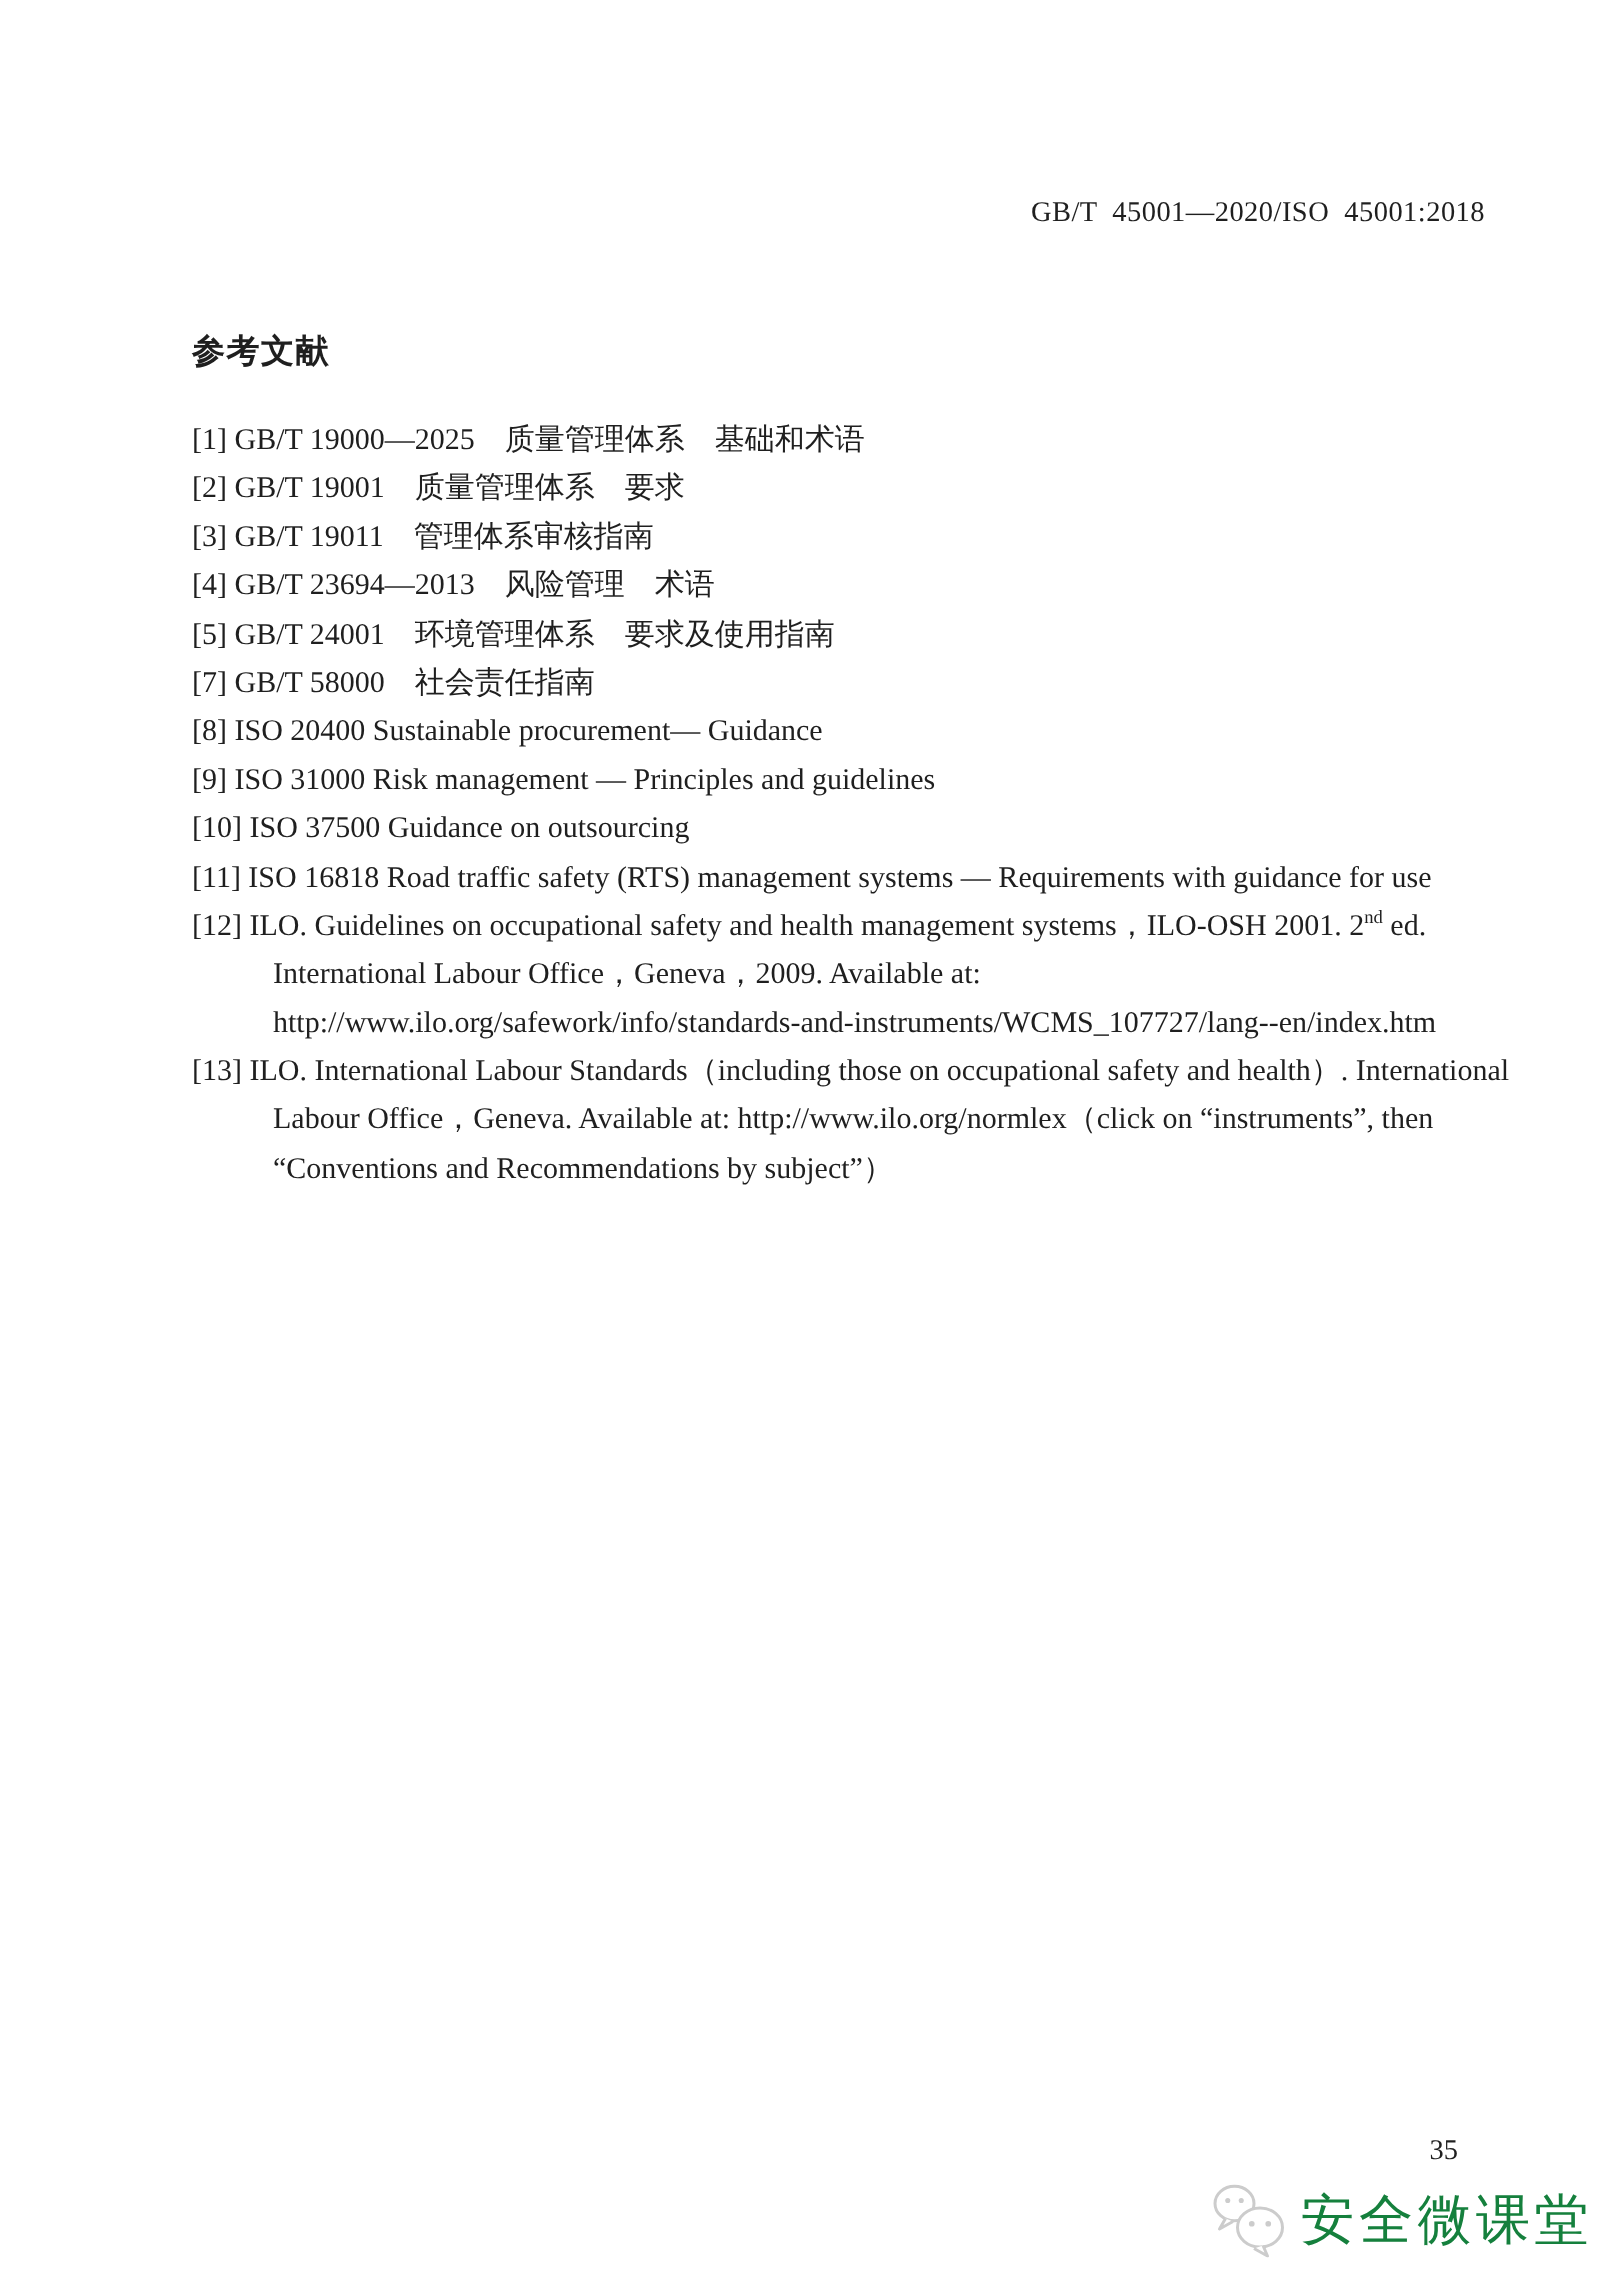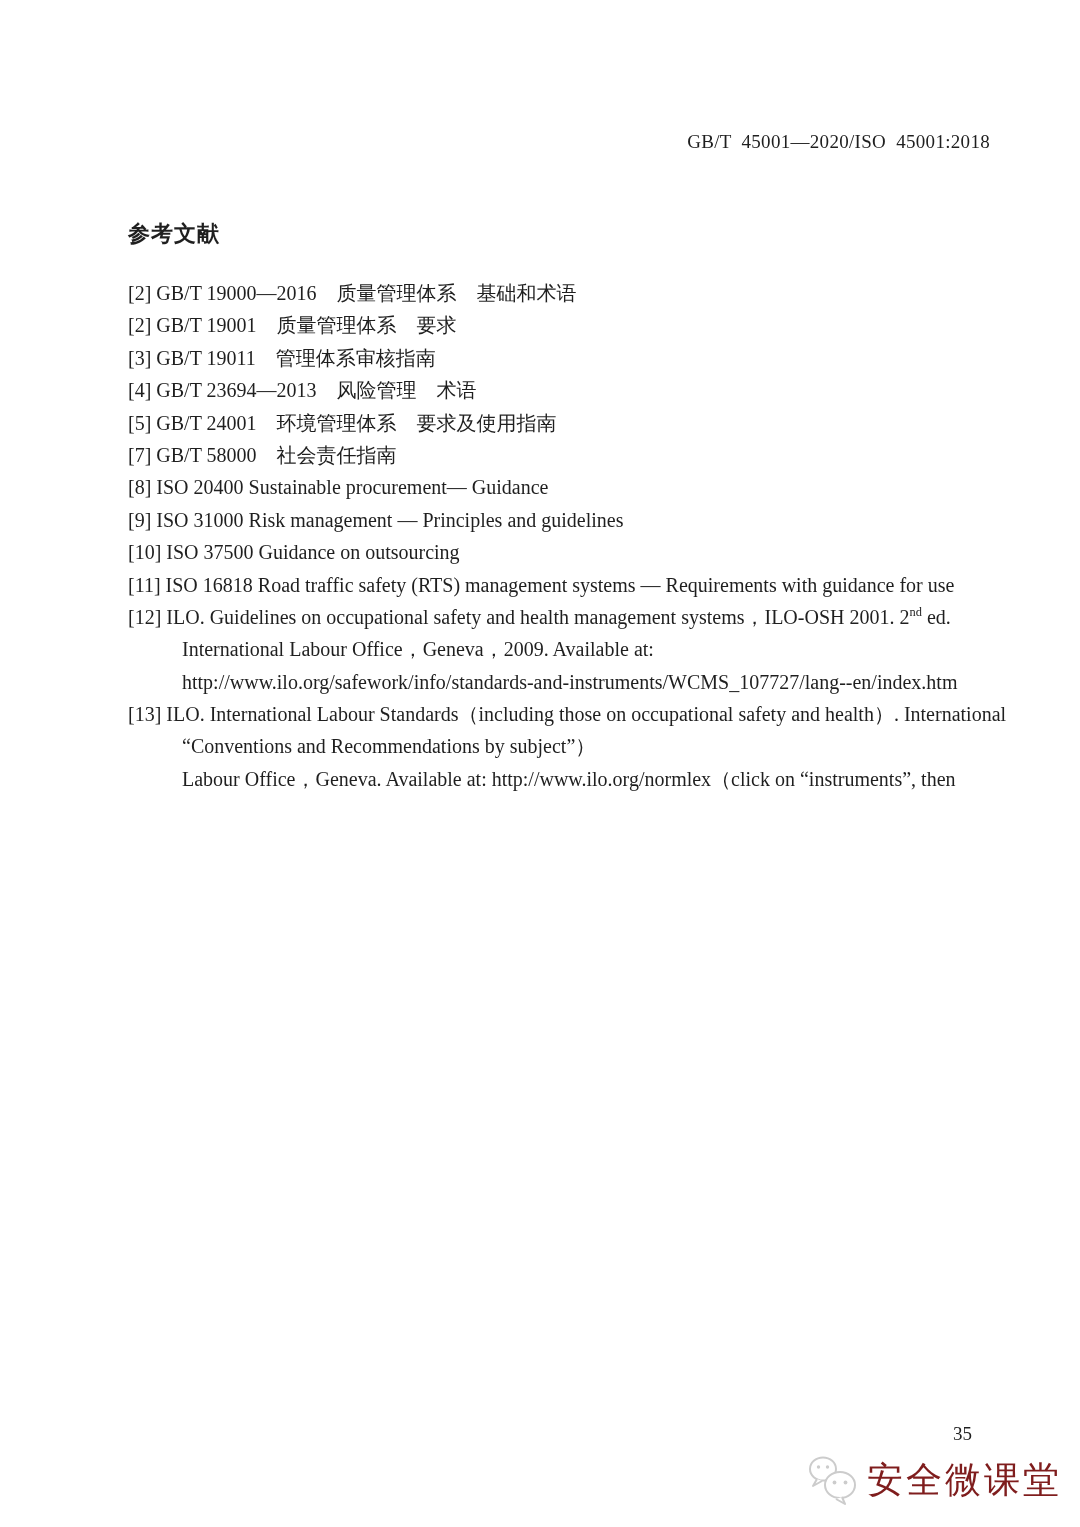--- a/index.html
+++ b/index.html
@@ -68,36 +68,36 @@
     right: 30px;
     display: flex;
     align-items: center;
     gap: 8px;
     color: #cccccc;
   }
   .watermark-text {
     font-size: 36px;
     letter-spacing: 3px;
     font-family: "Liberation Serif", serif;
-    color: #7f1d1d;
+    color: #15803d;
     text-shadow: 1px 1px 0 #ffffff;
   }
 </style>
 </head>
 <body>
 
 <div class="page">
 
   <div class="header">GB/T  45001—2020/ISO  45001:2018</div>
 
   <h1 class="title">参考文献</h1>
 
   <div class="refs">
       <div>
-        <div class="ref-line">[2] GB/T 19000—2016　质量管理体系　基础和术语</div>
+        <div class="ref-line">[1] GB/T 19000—2025　质量管理体系　基础和术语</div>
       </div>
       <div>
         <div class="ref-line">[2] GB/T 19001　质量管理体系　要求</div>
       </div>
       <div>
         <div class="ref-line">[3] GB/T 19011　管理体系审核指南</div>
       </div>
       <div>
         <div class="ref-line">[4] GB/T 23694—2013　风险管理　术语</div>
       </div>
@@ -119,22 +119,22 @@
       <div>
         <div class="ref-line">[11] ISO 16818 Road traffic safety (RTS) management systems — Requirements with guidance for use</div>
       </div>
       <div>
         <div class="ref-line">[12] ILO. Guidelines on occupational safety and health management systems，ILO-OSH 2001. 2<sup>nd</sup> ed.</div>
         <div class="ref-line cont">International Labour Office，Geneva，2009. Available at:</div>
         <div class="ref-line cont">http://www.ilo.org/safework/info/standards-and-instruments/WCMS_107727/lang--en/index.htm</div>
       </div>
       <div>
         <div class="ref-line">[13] ILO. International Labour Standards（including those on occupational safety and health）. International</div>
+        <div class="ref-line cont">Labour Office，Geneva. Available at: http://www.ilo.org/normlex（click on “instruments”, then</div>
         <div class="ref-line cont">“Conventions and Recommendations by subject”）</div>
-        <div class="ref-line cont">Labour Office，Geneva. Available at: http://www.ilo.org/normlex（click on “instruments”, then</div>
       </div>
     </div>
 
   <div class="pagenum">35</div>
 
   <div class="watermark">
     <svg width="52" height="50" viewBox="0 0 52 50">
       <ellipse cx="16" cy="14" rx="13" ry="11.5" fill="#ffffff" stroke="#cccccc" stroke-width="2"></ellipse>
       <path d="M10 24 L6 31 L15 26" fill="#ffffff" stroke="#cccccc" stroke-width="2" stroke-linejoin="round"></path>
       <circle cx="11.5" cy="12" r="1.7" fill="#cccccc"></circle>

